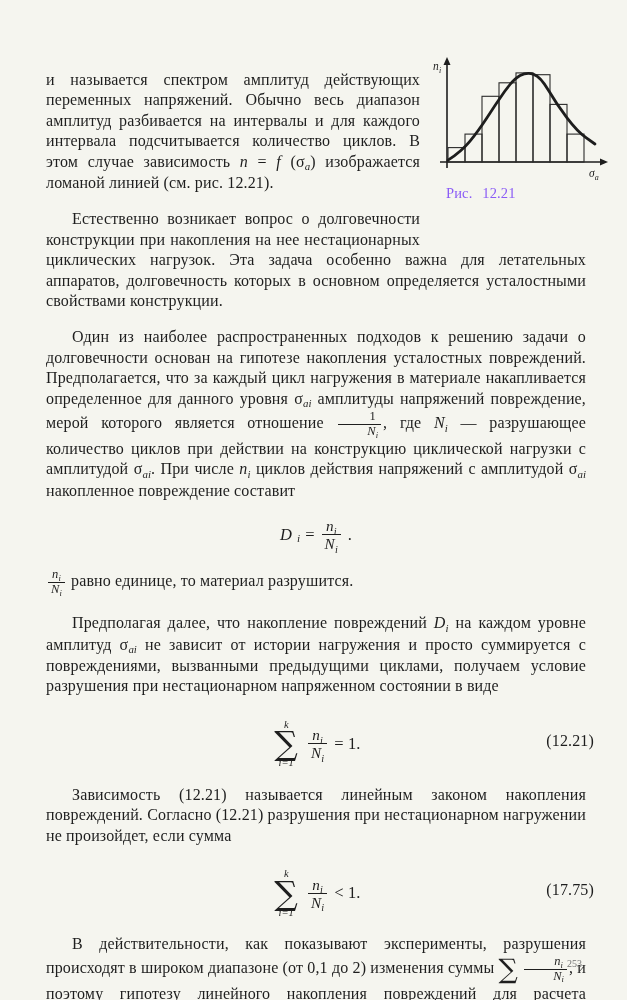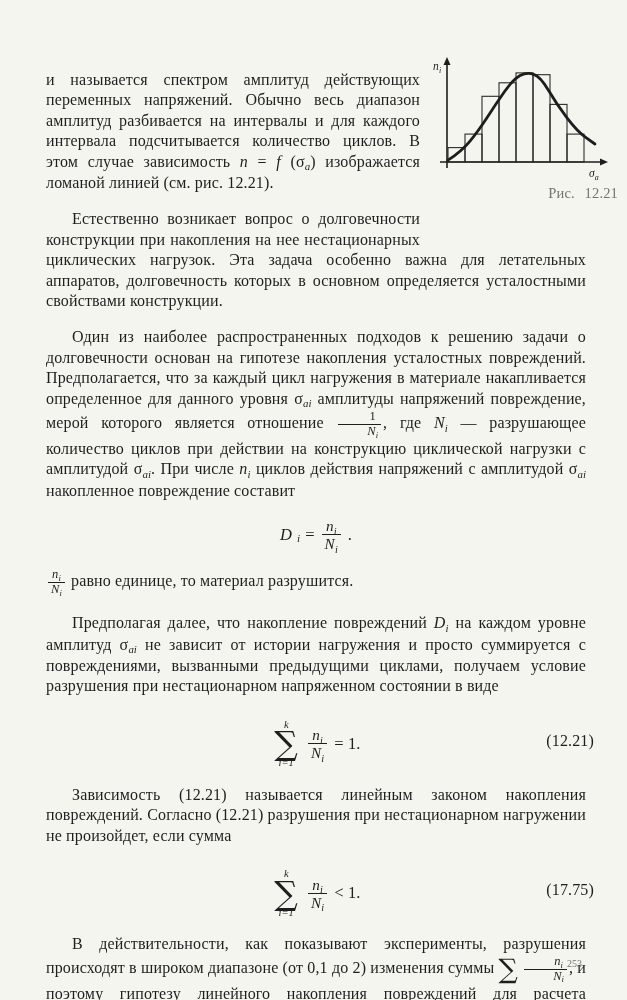--- a/index.html
+++ b/index.html
@@ -17,22 +17,22 @@
   }
   p{margin:16px;text-indent:26px;}
   p.noindent{text-indent:0;}
   
   .fig{
     float:right;width:186px;margin:2px -16px 40px 12px;
     text-align:center;
   }
   .fig svg{display:block;}
   .fig figcaption{
-    font-size:14.5px;margin-top:3px;color:#737373;word-spacing:6px;
-    text-align:right;padding-left:14px;
+    font-size:14.5px;margin-top:3px;color:#8b5cf6;word-spacing:6px;
+    text-align:left;padding-left:14px;
   }
   
   .r-i{font-style:italic;}
   .r-isub{font-style:italic;font-size:0.68em;position:relative;top:0.33em;letter-spacing:0;}
   .r-bigsigma{
     font-family:"DejaVu Serif","DejaVu Sans",serif;
     font-size:27px;line-height:0;vertical-align:-5px;font-style:normal;
   }
   
   .frac{

